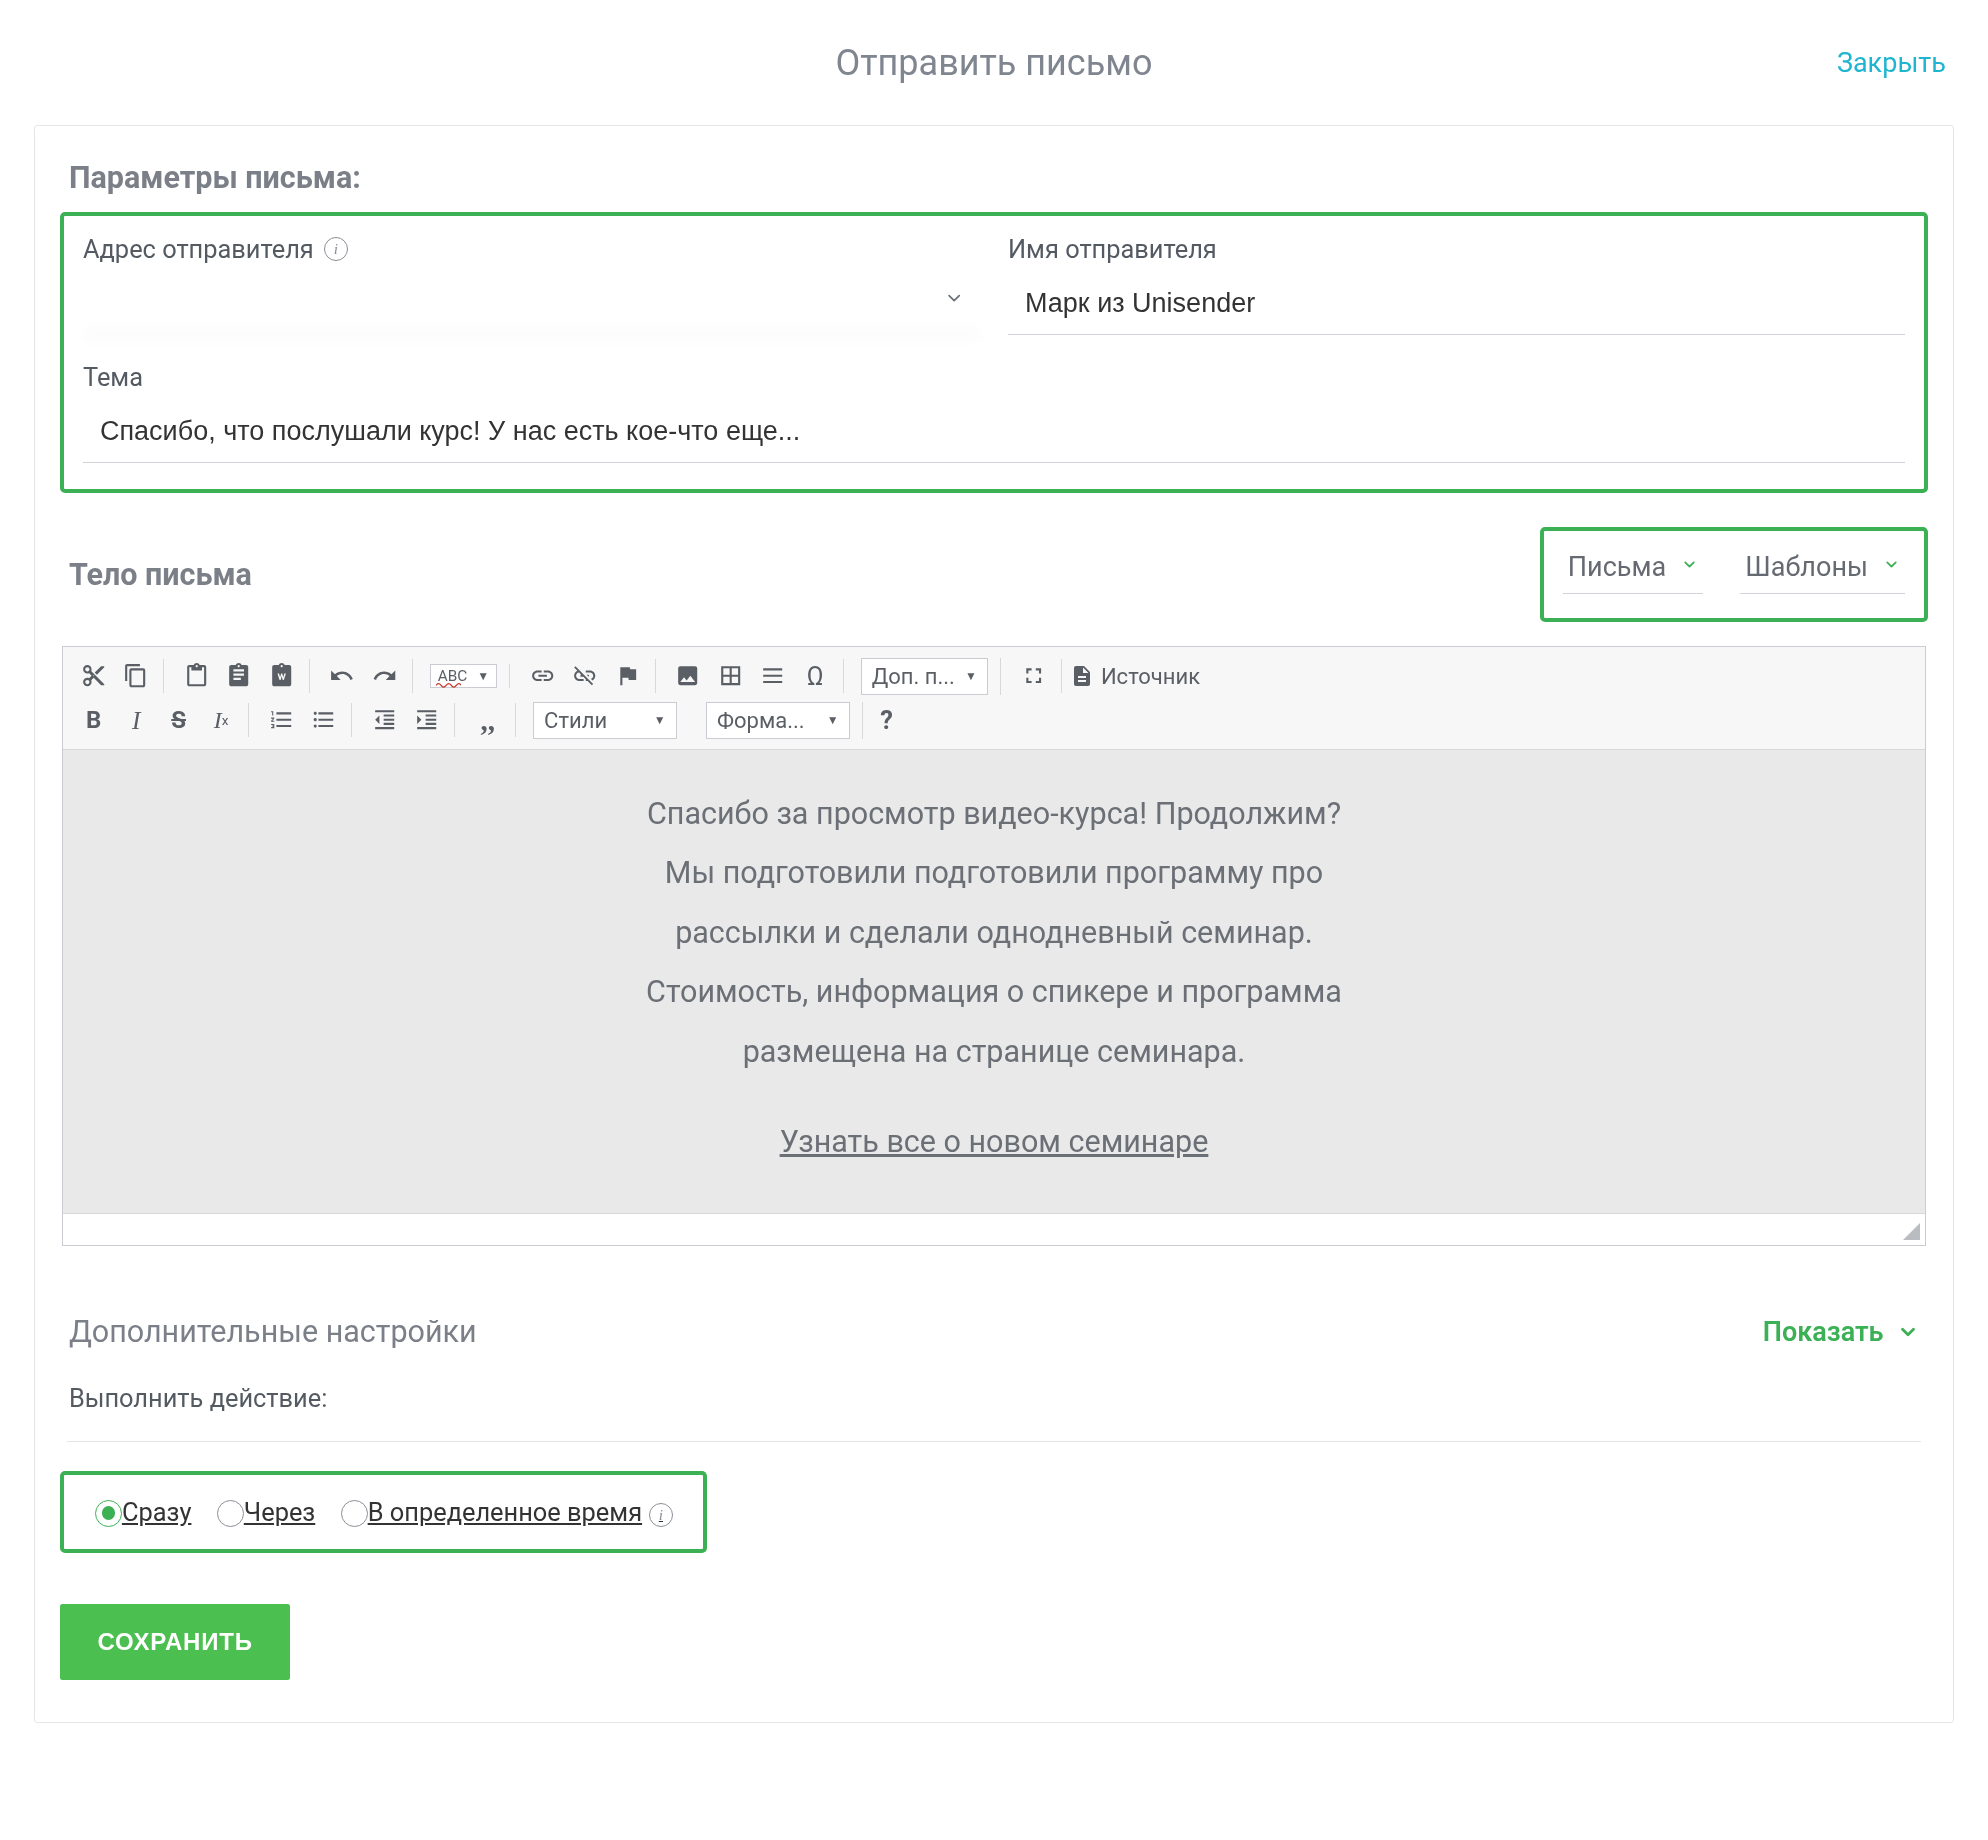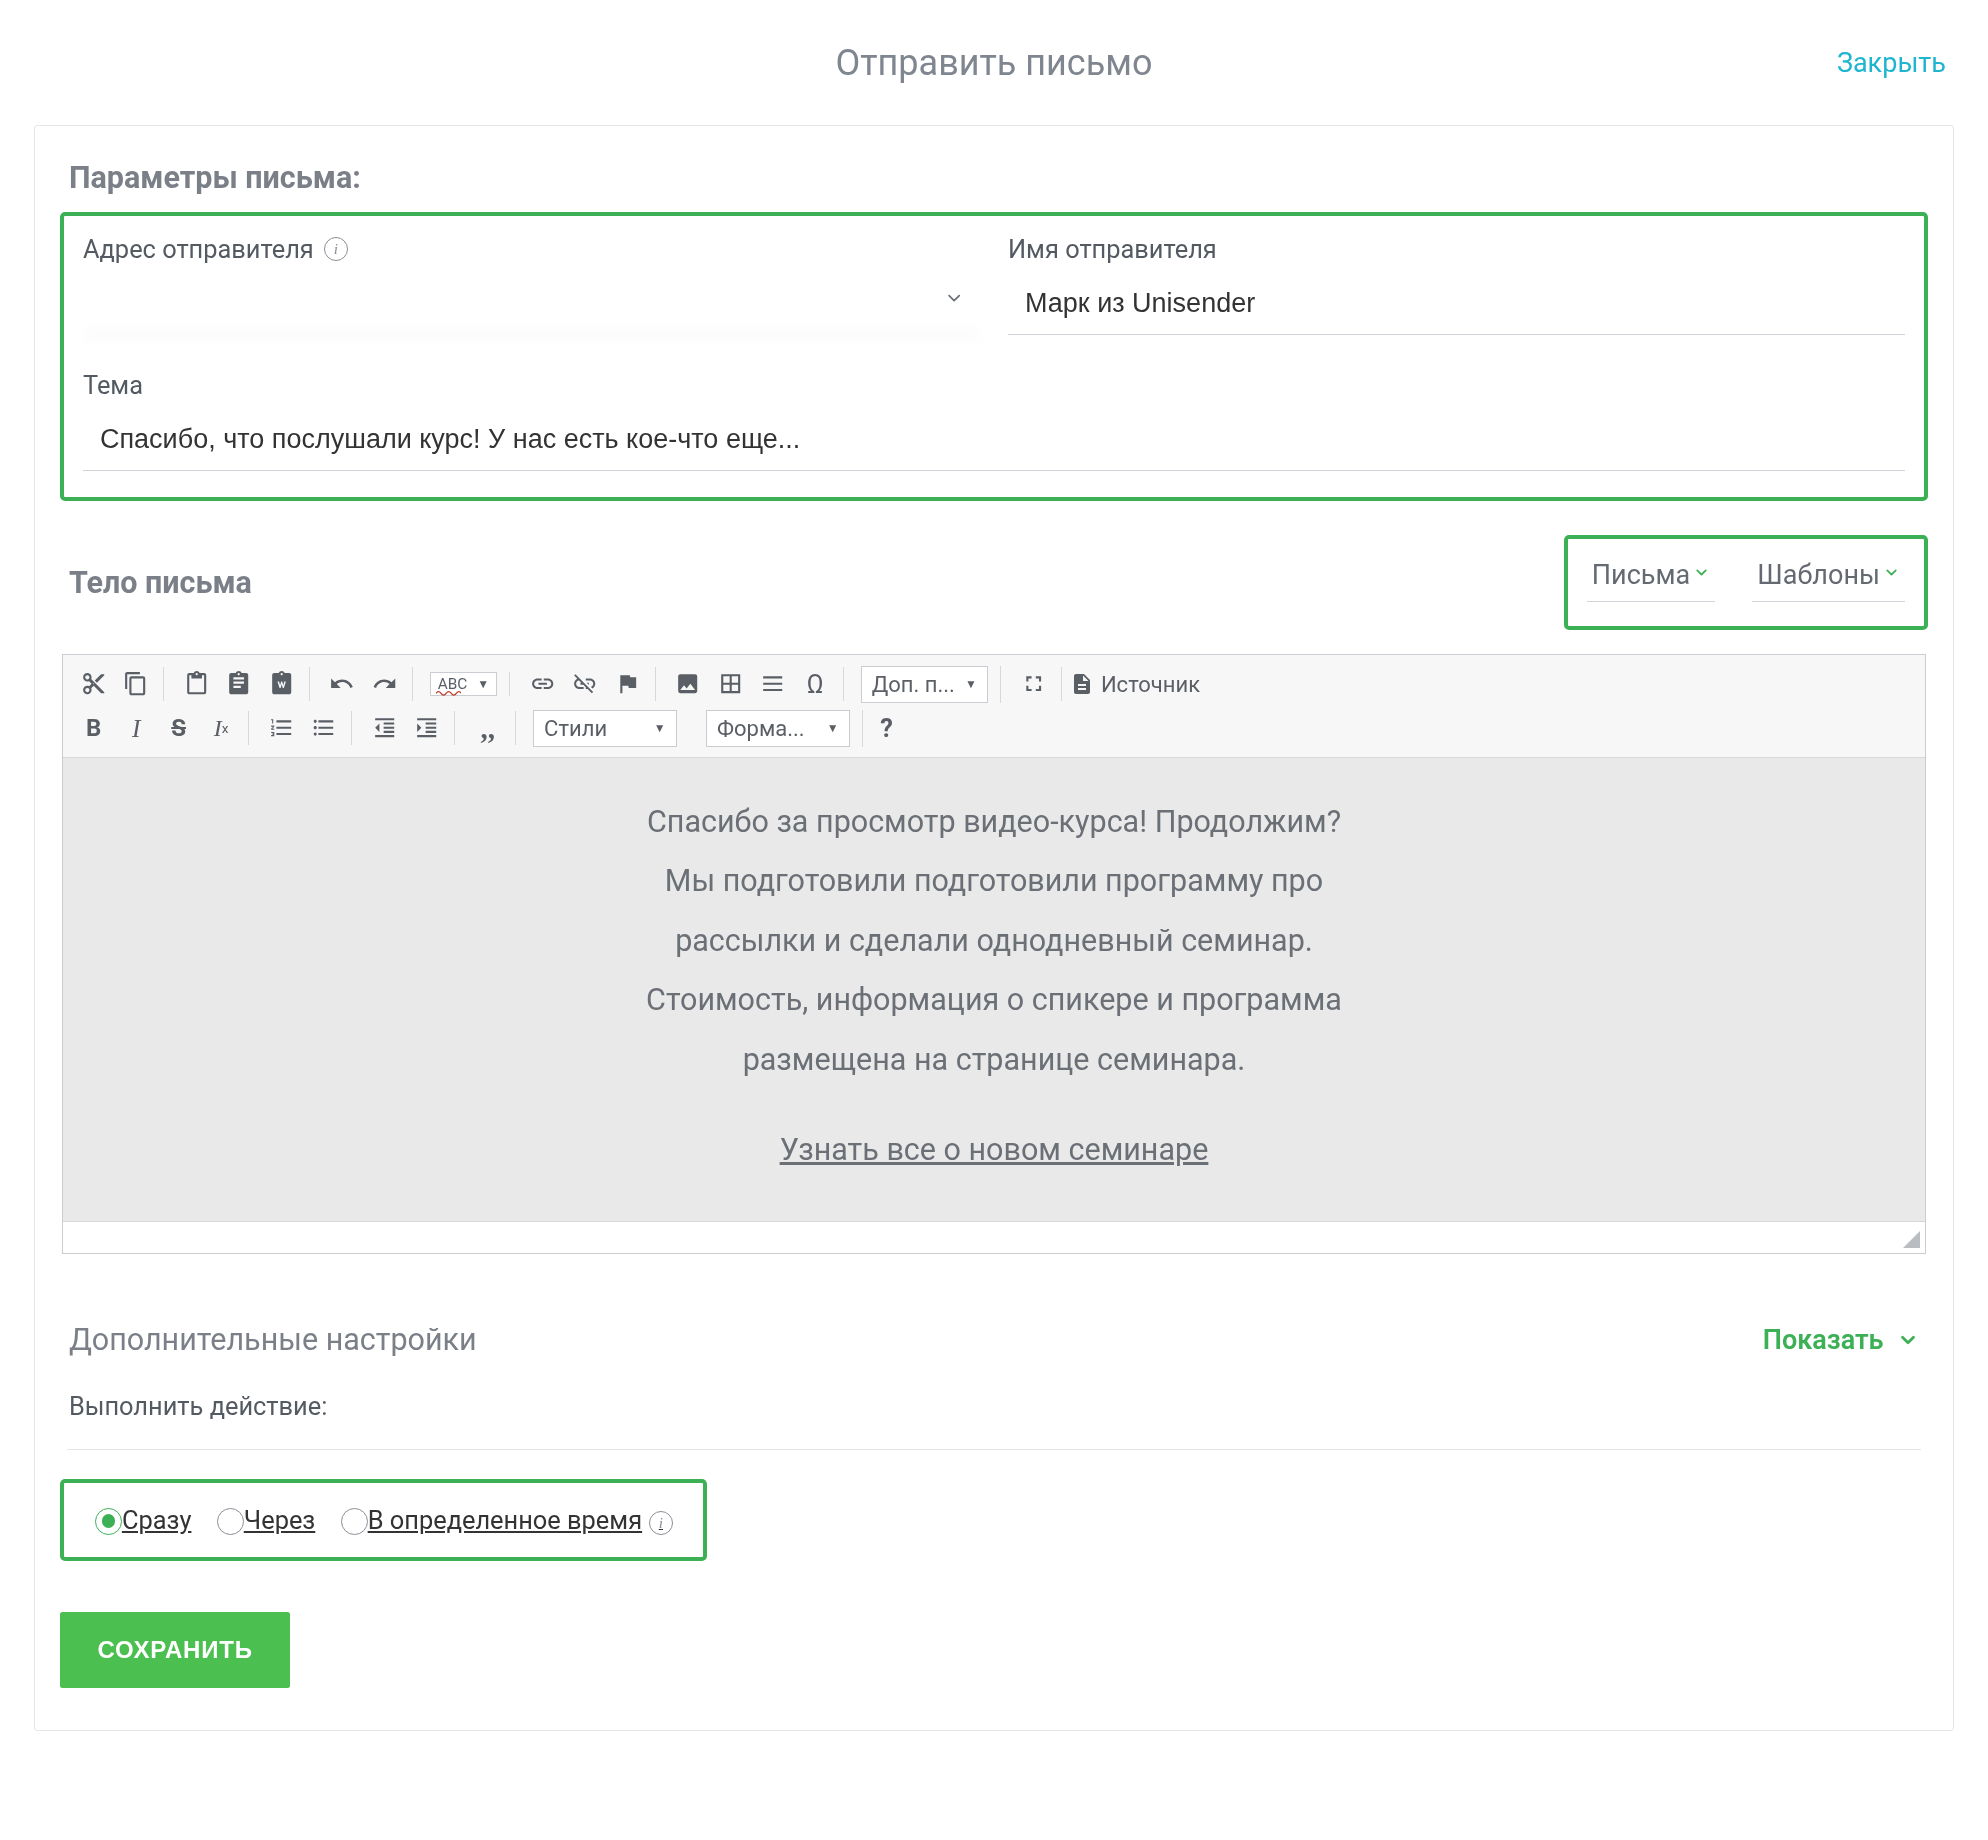--- a/index.html
+++ b/index.html
@@ -87,38 +87,38 @@
     right: 15.3px;
     top: 10.2px;
     color: #6b6f76;
     font-size: 22px;
   }
   .blurred {
     filter: blur(6.8px);
     color: #999;
     user-select: none;
   }
-  .subject-field { margin-top: 35px; }
+  .subject-field { margin-top: 27px; }
   .body-header {
     display: flex;
     justify-content: space-between;
     align-items: center;
     margin: 17px 0 24px 8.5px;
   }
   .picker-frame {
     border: 4.2px solid #3cb055;
     border-radius: 5.1px;
     display: flex;
     padding: 15.3px 18.6px 24px 18.6px;
     gap: 37px;
   }
   .picker {
     display: flex;
     align-items: center;
-    gap: 3px;
+    gap: 15px;
     font-size: 27px;
     color: #656a72;
     cursor: pointer;
     border-bottom: 0.8px solid #d0d3d8;
     padding: 5.1px 5.1px 10.2px 5.1px;
   }
   .picker .chev {
     color: #3cb055;
     font-size: 18.6px;
   }

